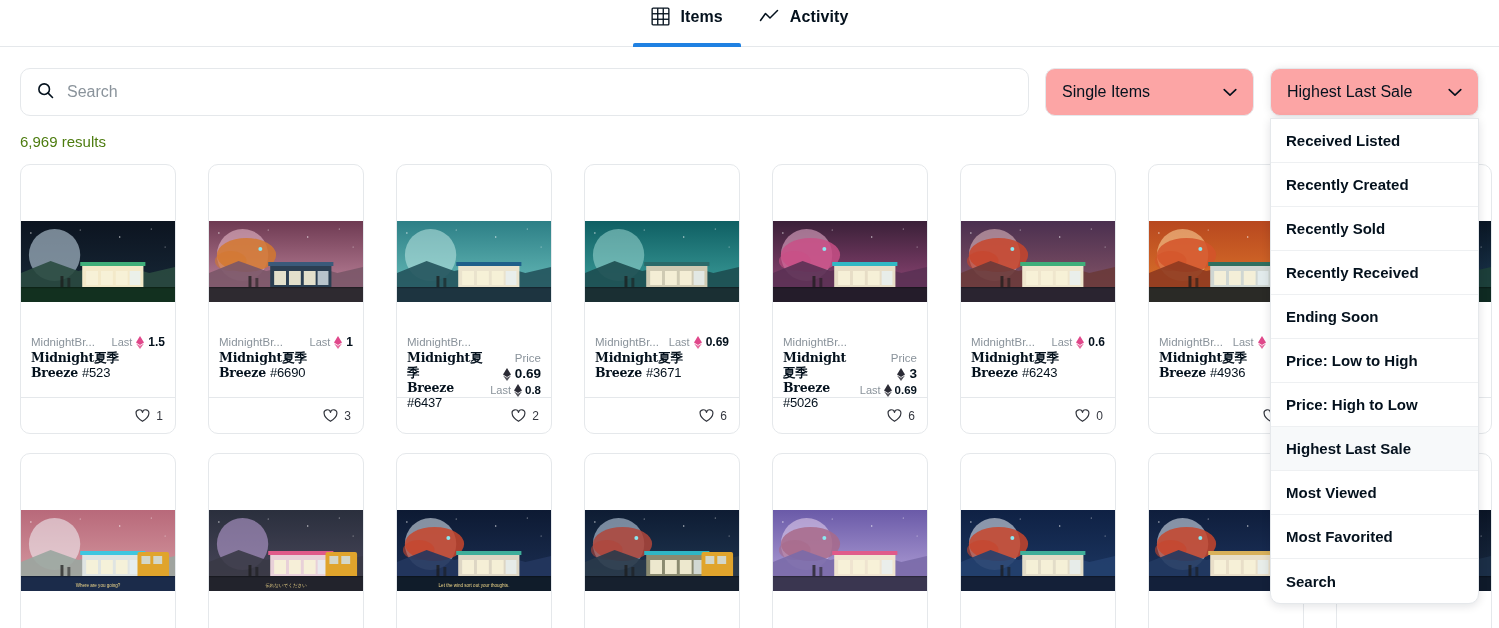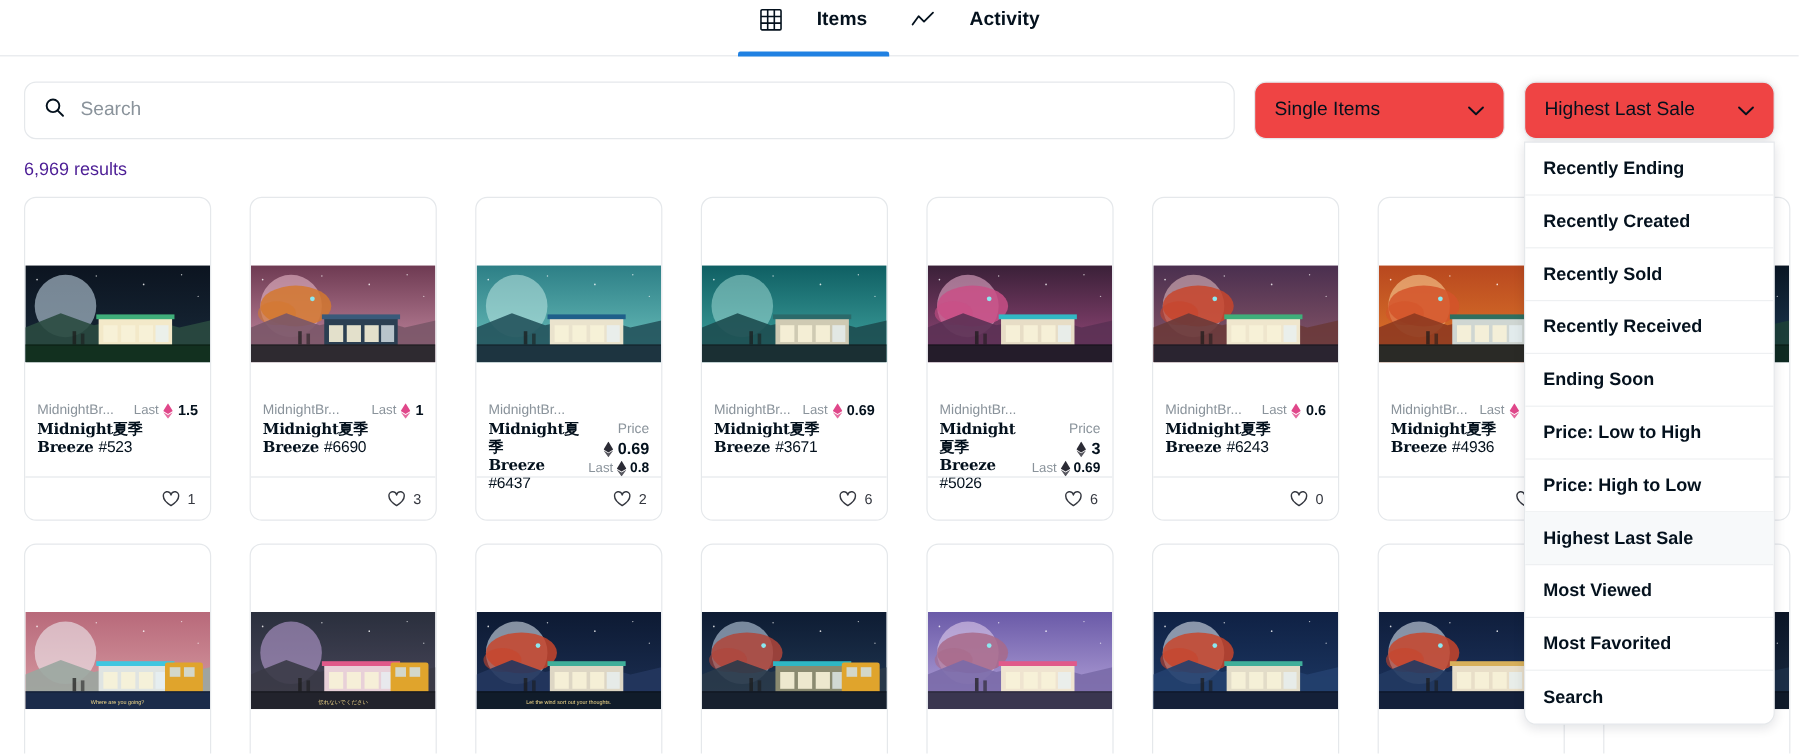--- a/index.html
+++ b/index.html
@@ -19,21 +19,21 @@
     display: flex;
     align-items: flex-end;
     justify-content: center;
     gap: 0px;
     position: relative;
     background: #fff;
   }
   .tab {
     display: flex;
     align-items: center;
-    gap: 29px;
+    gap: 11px;
     padding: 0 18px 13px 18px;
     cursor: pointer;
     position: relative;
     height: 100%;
     justify-content: center;
   }
   .tab .tab-label {
     font-size: 16px;
     font-weight: 600;
     letter-spacing: .1px;
@@ -80,21 +80,21 @@
     height: 100%;
   }
   .search input::placeholder { color: #8a939b; }
 
   .select {
     position: relative;
     width: 209px;
     height: 48px;
     border: 1px solid #e5e8eb;
     border-radius: 10px;
-    background: #ef4444;
+    background: #fca5a5;
     display: flex;
     align-items: center;
     justify-content: space-between;
     padding: 0 16px;
     cursor: pointer;
     flex: 0 0 auto;
   }
   .select .sel-label { font-size: 16px; color: #04111d; }
   .select.open {
     box-shadow: 0 1px 8px rgba(4,17,29,0.10);
@@ -126,21 +126,21 @@
     cursor: pointer;
     white-space: nowrap;
   }
   .menu-item:last-child { border-bottom: 0; }
   .menu-item.selected { background: #f7f9fa; }
 
   
   .results {
     padding: 17px 20px 0 20px;
     font-size: 15px;
-    color: #4c1d95;
+    color: #4d7c0f;
   }
 
   
   .grid-wrap { padding: 14px 20px 0 20px; }
   .grid {
     display: flex;
     gap: 32px;
     margin-bottom: 19px;
   }
   .card {
@@ -304,21 +304,21 @@
 
   <div class="select open">
     <span class="sel-label">Highest Last Sale</span>
     <span>
       <svg class="chev" viewBox="0 0 14 9" fill="none" stroke="#04111d" stroke-width="1.6" stroke-linecap="round" stroke-linejoin="round">
         <polyline points="1.2,1.6 7,7.2 12.8,1.6"></polyline>
       </svg>
     </span>
 
     <div class="menu" id="sort-menu">
-        <div class="menu-item">Recently Ending</div>
+        <div class="menu-item">Received Listed</div>
         <div class="menu-item">Recently Created</div>
         <div class="menu-item">Recently Sold</div>
         <div class="menu-item">Recently Received</div>
         <div class="menu-item">Ending Soon</div>
         <div class="menu-item">Price: Low to High</div>
         <div class="menu-item">Price: High to Low</div>
         <div class="menu-item selected">Highest Last Sale</div>
         <div class="menu-item">Most Viewed</div>
         <div class="menu-item">Most Favorited</div>
         <div class="menu-item">Search</div>

